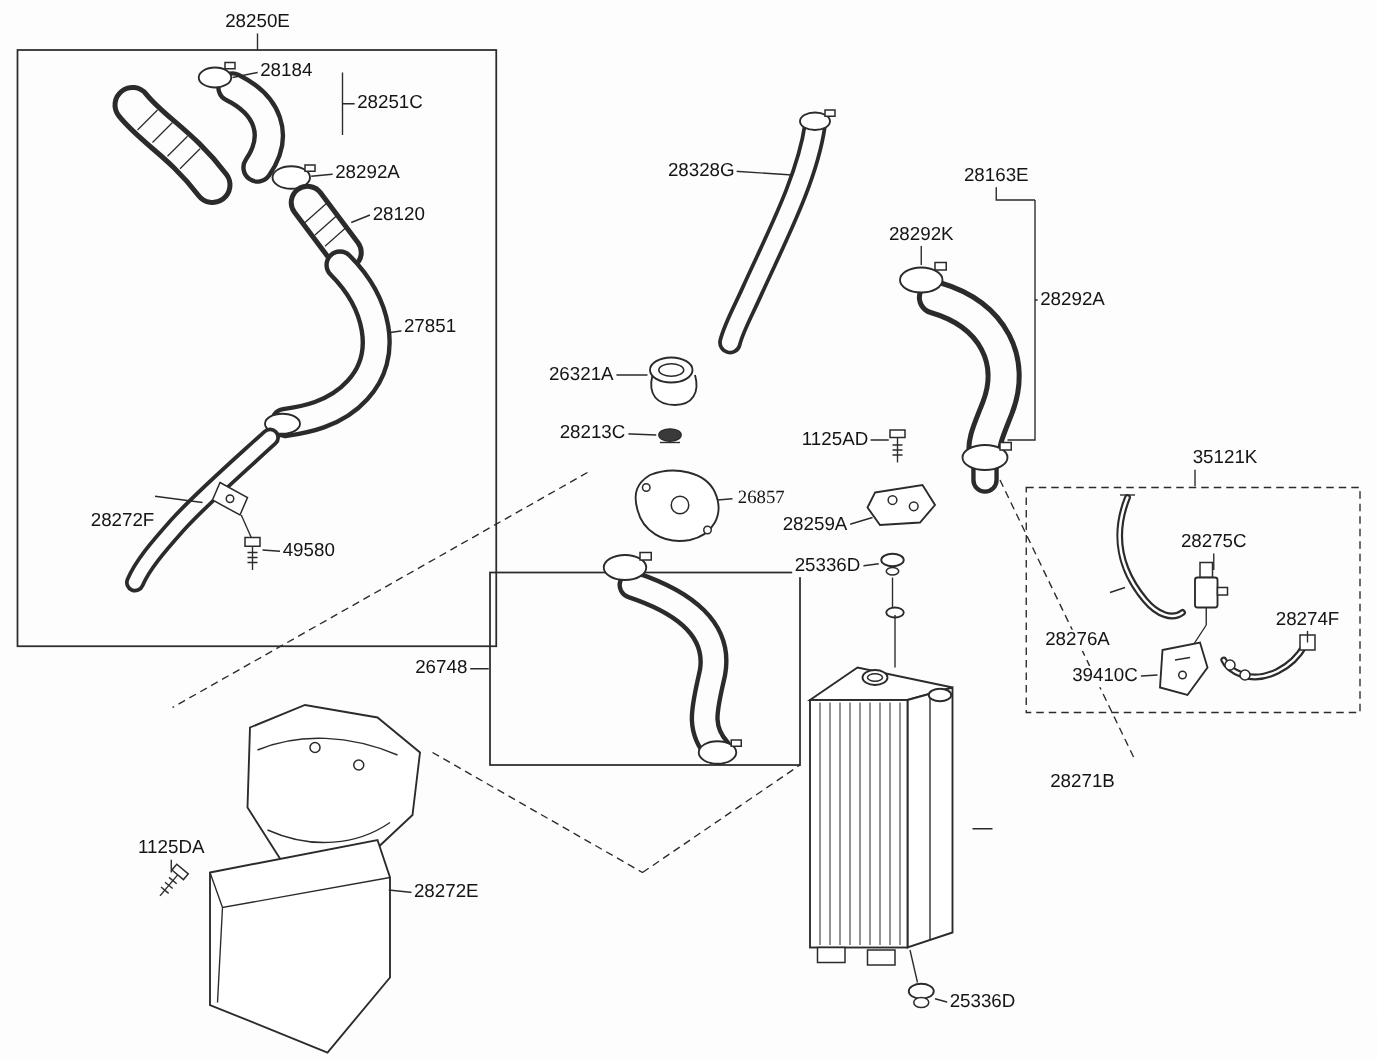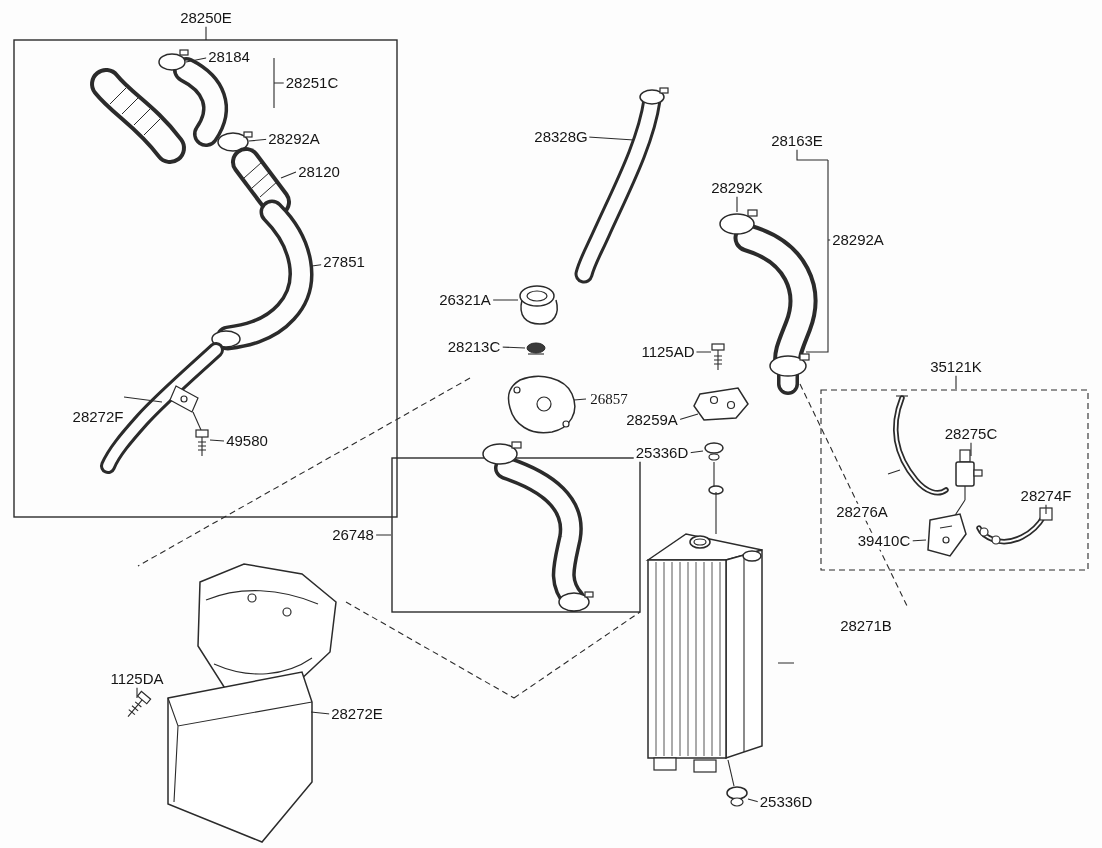--- a/index.html
+++ b/index.html
@@ -284,21 +284,21 @@
       <span class="callout" style="left: 561px; top: 137px;">28328G</span>
       <span class="callout" style="left: 797px; top: 141px;">28163E</span>
       <span class="callout" style="left: 737px; top: 188px;">28292K</span>
       <span class="callout" style="left: 858px; top: 240px;">28292A</span>
       <span class="callout" style="left: 465px; top: 300px;">26321A</span>
       <span class="callout" style="left: 474px; top: 347px;">28213C</span>
       <span class="callout" style="left: 668px; top: 352px;">1125AD</span>
       <span class="callout" style="left: 609px; top: 399px; font-family: Liberation Serif, serif;">26857</span>
       <span class="callout" style="left: 652px; top: 420px;">28259A</span>
       <span class="callout" style="left: 662px; top: 453px;">25336D</span>
-      <span class="callout" style="left: 956px; top: 367px;">35121K</span>
+      <span class="callout" style="left: 980px; top: 367px;">35121K</span>
       <span class="callout" style="left: 971px; top: 434px;">28275C</span>
       <span class="callout" style="left: 862px; top: 474px; margin-top: 38px;">28276A</span>
       <span class="callout" style="left: 1046px; top: 496px;">28274F</span>
       <span class="callout" style="left: 884px; top: 541px;">39410C</span>
       <span class="callout" style="left: 353px; top: 535px;">26748</span>
       <span class="callout" style="left: 137px; top: 679px;">1125DA</span>
       <span class="callout" style="left: 357px; top: 714px; text-align: right;">28272E</span>
       <span class="callout" style="left: 822px; top: 626px; margin-left: 44px;">28271B</span>
       <span class="callout" style="left: 786px; top: 802px;">25336D</span>
     </div>

